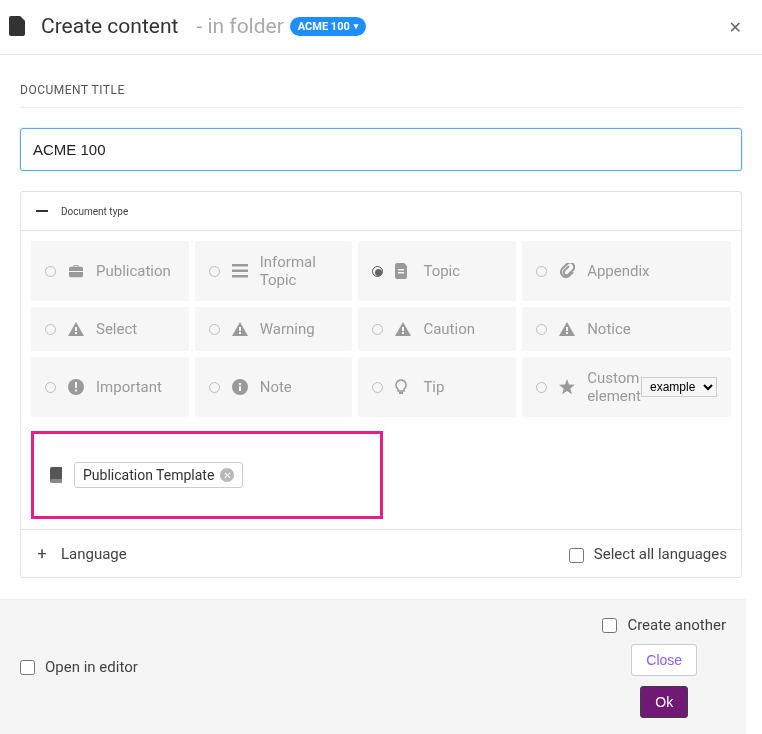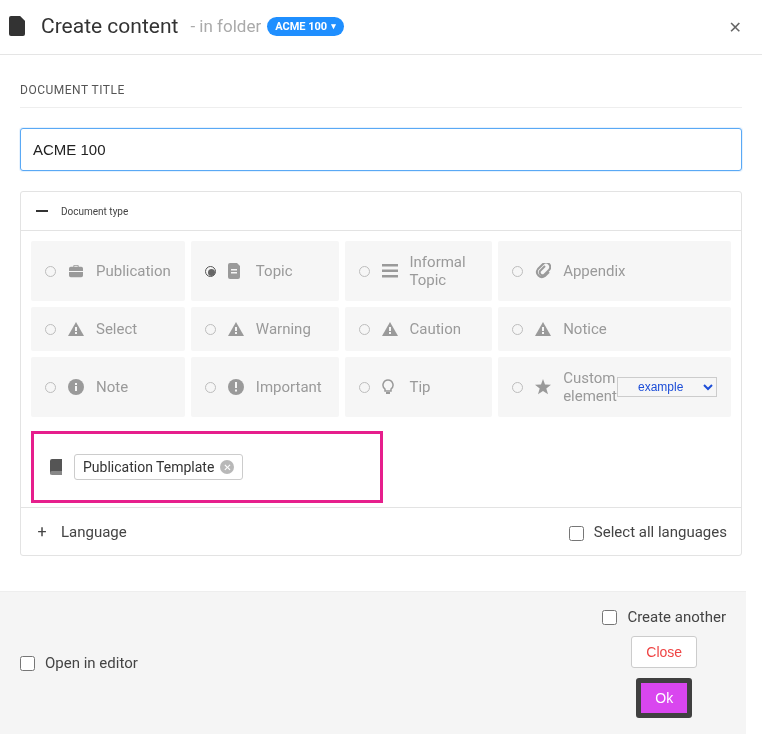--- a/index.html
+++ b/index.html
@@ -26,23 +26,23 @@
   height: 20px;
   margin-right: 14px;
   display: inline-block;
 }
 .header-title {
   font-size: 21px;
   font-weight: 400;
   color: #333;
 }
 .header-subtitle {
-  font-size: 17px;
+  font-size: 21px;
   color: #aaa;
-  margin-left: 12px;
+  margin-left: 18px;
 }
 .folder-badge {
   display: inline-flex;
   align-items: center;
   background: #1f8fff;
   color: #fff;
   font-size: 11px;
   font-weight: 700;
   padding: 3px 8px;
   border-radius: 10px;
@@ -153,31 +153,31 @@
   height: 16px;
   margin-right: 10px;
   color: #9a9a9a;
   flex-shrink: 0;
   display:flex;
   align-items:center;
 }
 .type-item .label { flex:1; }
 .type-item select {
   font-size: 12px;
-  color: #1d4ed8;
+  color: #000000;
   border: 1px solid #ccc;
-  padding: 1px 16px;
+  padding: 1px 4px;
   background:#f6f6f6;
 }
 
 
 .template-row {
-  margin: 4px 10px 4px 10px;
+  margin: 4px 10px 10px 10px;
   border: 3px solid #e61e8c;
-  padding: 20px 14px;
+  padding: 28px 14px;
   display: flex;
   align-items: center;
   gap: 10px;
   width: calc(50% - 8px);
 }
 .template-row .book-icon {
   width: 16px; height: 16px;
   color:#555;
 }
 .template-tag {
@@ -262,25 +262,25 @@
 }
 .footer button {
   padding: 7px 14px;
   font-size: 14px;
   border-radius: 3px;
   cursor:pointer;
 }
 .btn-close {
   background:#fff;
   border:1px solid #ccc;
-  color:#ef4444;
+  color:#8b5cf6;
 }
 .btn-ok {
-  background:#d946ef;
-  border:5px solid #404040;
+  background:#701a75;
+  border:1px solid #404040;
   color:#fff;
 }
 
 svg { display:block; }
 </style>
 </head>
 <body>
 
 <div class="header">
   <span class="doc-icon">
@@ -318,45 +318,45 @@
 
     <div class="type-item">
           <span class="radio"></span>
           <span class="ticon">
             <svg viewBox="0 0 16 16" width="16" height="14">
               <path fill="currentColor" d="M6 1h4a1 1 0 0 1 1 1v1h3a2 2 0 0 1 2 2v3H0V5a2 2 0 0 1 2-2h3V2a1 1 0 0 1 1-1zm0 2h4V2H6v1zM0 9h16v4a2 2 0 0 1-2 2H2a2 2 0 0 1-2-2V9z"></path>
             </svg>
           </span>
           <span class="label">Publication</span>
         </div>
+        <div class="type-item">
+          <span class="radio"></span>
+          <span class="ticon">
+            <svg viewBox="0 0 16 14" width="16" height="14">
+              <rect fill="currentColor" x="0" y="0" width="16" height="2.5"></rect>
+              <rect fill="currentColor" x="0" y="5.5" width="16" height="2.5"></rect>
+              <rect fill="currentColor" x="0" y="11" width="16" height="2.5"></rect>
+            </svg>
+          </span>
+          <span class="label">Informal Topic</span>
+        </div>
         <div class="type-item selected">
           <span class="radio"></span>
           <span class="ticon">
             <svg viewBox="0 0 14 16" width="14" height="16">
               <path fill="currentColor" d="M2 0h7l3 3v11a2 2 0 0 1-2 2H2a2 2 0 0 1-2-2V2a2 2 0 0 1 2-2z"></path>
               <rect x="3" y="6" width="6" height="1.5" fill="#f6f6f6"></rect>
               <rect x="3" y="9" width="6" height="1.5" fill="#f6f6f6"></rect>
             </svg>
           </span>
           <span class="label">Topic</span>
         </div>
         <div class="type-item">
           <span class="radio"></span>
           <span class="ticon">
-            <svg viewBox="0 0 16 14" width="16" height="14">
-              <rect fill="currentColor" x="0" y="0" width="16" height="2.5"></rect>
-              <rect fill="currentColor" x="0" y="5.5" width="16" height="2.5"></rect>
-              <rect fill="currentColor" x="0" y="11" width="16" height="2.5"></rect>
-            </svg>
-          </span>
-          <span class="label">Informal Topic</span>
-        </div>
-        <div class="type-item">
-          <span class="radio"></span>
-          <span class="ticon">
             <svg viewBox="0 0 16 16" width="16" height="16">
               <path fill="none" stroke="currentColor" stroke-width="2" d="M10 3l-5 5a3 3 0 0 0 4 4l5-5a4 4 0 0 0-6-6l-5 5a5 5 0 0 0 7 7l4-4"></path>
             </svg>
           </span>
           <span class="label">Appendix</span>
         </div>
         <div class="type-item">
           <span class="radio"></span>
           <span class="ticon">
             <svg viewBox="0 0 16 14" width="16" height="14">
@@ -398,36 +398,36 @@
               <rect x="7" y="10" width="2" height="2" fill="#f6f6f6"></rect>
             </svg>
           </span>
           <span class="label">Notice</span>
         </div>
         <div class="type-item">
           <span class="radio"></span>
           <span class="ticon">
             <svg viewBox="0 0 16 16" width="16" height="16">
               <circle cx="8" cy="8" r="8" fill="currentColor"></circle>
+              <rect x="7" y="3" width="2" height="6" fill="#f6f6f6"></rect>
+              <rect x="7" y="10.5" width="2" height="2" fill="#f6f6f6"></rect>
+            </svg>
+          </span>
+          <span class="label">Important</span>
+        </div>
+        <div class="type-item">
+          <span class="radio"></span>
+          <span class="ticon">
+            <svg viewBox="0 0 16 16" width="16" height="16">
+              <circle cx="8" cy="8" r="8" fill="currentColor"></circle>
               <rect x="7" y="7" width="2" height="5" fill="#f6f6f6"></rect>
               <rect x="7" y="4" width="2" height="2" fill="#f6f6f6"></rect>
             </svg>
           </span>
           <span class="label">Note</span>
-        </div>
-        <div class="type-item">
-          <span class="radio"></span>
-          <span class="ticon">
-            <svg viewBox="0 0 16 16" width="16" height="16">
-              <circle cx="8" cy="8" r="8" fill="currentColor"></circle>
-              <rect x="7" y="3" width="2" height="6" fill="#f6f6f6"></rect>
-              <rect x="7" y="10.5" width="2" height="2" fill="#f6f6f6"></rect>
-            </svg>
-          </span>
-          <span class="label">Important</span>
         </div>
         <div class="type-item">
           <span class="radio"></span>
           <span class="ticon">
             <svg viewBox="0 0 12 16" width="12" height="16">
               <path fill="none" stroke="currentColor" stroke-width="1.5" d="M6 1a5 5 0 0 1 3 9v2H3v-2A5 5 0 0 1 6 1z"></path>
               <rect x="4" y="13" width="4" height="2" fill="currentColor"></rect>
             </svg>
           </span>
           <span class="label">Tip</span>

